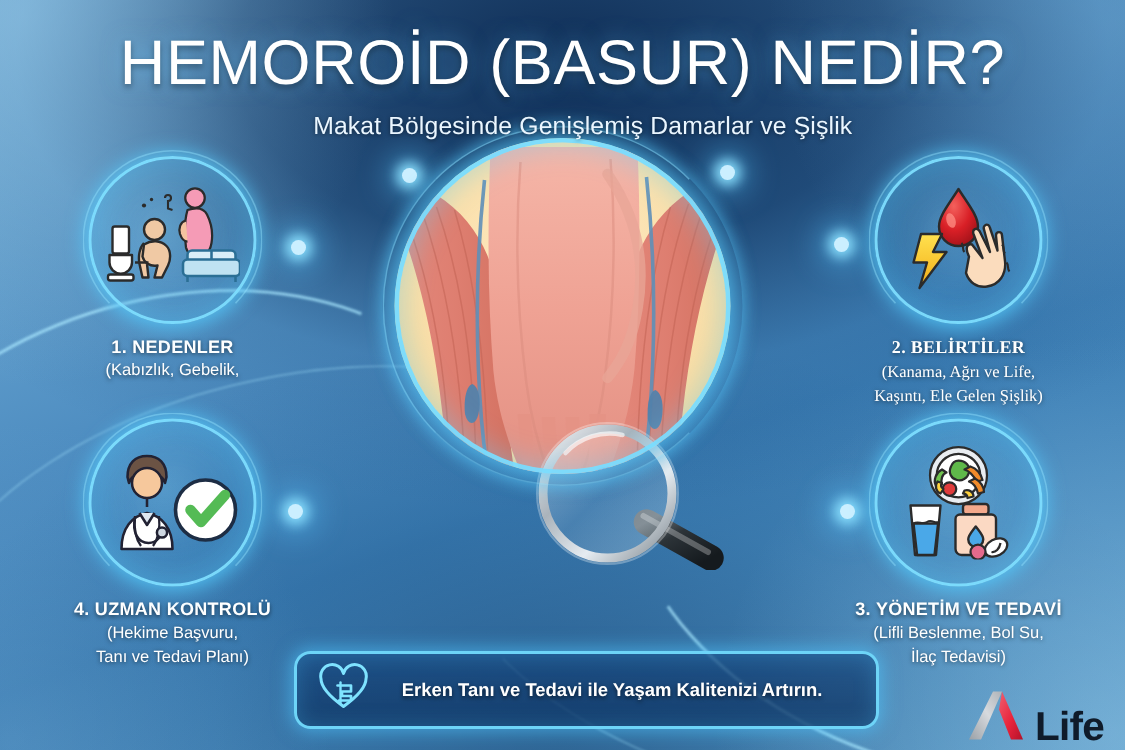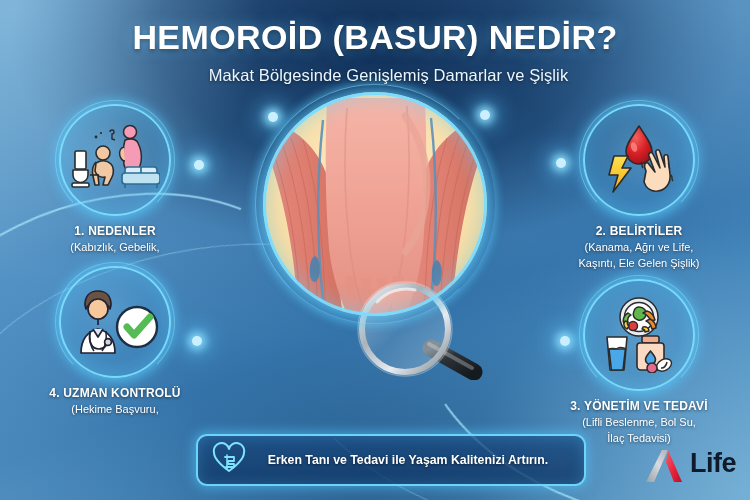--- a/index.html
+++ b/index.html
@@ -45,21 +45,21 @@
   .glow-dot {
     position: absolute; width: 10px; height: 10px; border-radius: 50%;
     background: #cbefff;
     box-shadow: 0 0 8px 4px rgba(140,225,255,0.9), 0 0 20px 10px rgba(90,200,255,0.45);
     pointer-events: none;
   }
 
   
   .header { position: absolute; top: 18px; left: 0; width: 100%; text-align: center; z-index: 8; }
   .title {
-    font-size: 34px; font-weight: bold; color: #ffffff; letter-spacing: .4px;
+    font-size: 42px; font-weight: normal; color: #ffffff; letter-spacing: .4px;
     text-shadow: 0 0 14px rgba(110,200,255,0.55), 0 2px 4px rgba(0,0,0,0.45);
   }
   .subtitle {
     margin-top: 9px; font-size: 16.5px; color: #eaf6ff; letter-spacing: .1px;
     text-shadow: 0 1px 3px rgba(0,0,0,0.5);
     margin-left: 27px;
   }
 
   
   .anatomy-wrap { position: absolute; left: 255px; top: 80px; width: 240px; height: 300px; z-index: 5; }
@@ -103,21 +103,21 @@
     position: absolute; left: 196px; top: 434px; width: 390px; height: 52px;
     border-radius: 11px;
     border: 2px solid rgba(115,220,255,0.95);
     background: linear-gradient(180deg, rgba(22,70,125,0.72) 0%, rgba(16,54,100,0.82) 100%);
     box-shadow: 0 0 12px 2px rgba(80,200,255,0.6), inset 0 0 14px rgba(80,200,255,0.25);
     display: flex; align-items: center; padding: 0 14px; z-index: 9;
   }
   .banner-text { flex: 1; text-align: center; color: #fff; font-size: 12.3px; font-weight: bold; line-height: 16px; text-shadow: 0 1px 3px rgba(0,0,0,0.6); }
 
   
-  .logo { position: absolute; right: 14px; bottom: 12px; display: flex; align-items: flex-start; z-index: 9; }
+  .logo { position: absolute; right: 14px; bottom: 0; display: flex; align-items: flex-end; z-index: 9; }
   .logo-text { font-size: 27px; font-weight: bold; color: #0f1b2a; letter-spacing: -0.5px; margin-left: -2px; }
 </style>
 </head>
 <body>
 
 <div class="stage">
   <div class="vignette"></div>
 
   <div class="streak s1"></div>
   <div class="streak s2"></div>
@@ -279,21 +279,21 @@
           </g>
         </svg>
       </div>
     </div>
     <div class="label">
       <div class="lt">1. NEDENLER</div>
       <div class="ld">(Kabızlık, Gebelik,</div>
     </div>
   </div>
 
-  <div class="node node-right" style="top: 104px;">
+  <div class="node node-right" style="top: 104px; font-family: Liberation Serif, serif;">
     <div class="circle">
       <div class="icons">
         <svg width="90" height="74" viewBox="0 0 90 74">
           <defs>
             <radialGradient id="dropG" cx="38%" cy="30%" r="72%">
               <stop offset="0%" stop-color="#f4605c"></stop>
               <stop offset="60%" stop-color="#d81f26"></stop>
               <stop offset="100%" stop-color="#a8141b"></stop>
             </radialGradient>
             <linearGradient id="boltG" x1="0" y1="0" x2="0" y2="1">
@@ -322,21 +322,21 @@
         </svg>
       </div>
     </div>
     <div class="label">
       <div class="lt">2. BELİRTİLER</div>
       <div class="ld">(Kanama, Ağrı ve Life,</div>
       <div class="ld">Kaşıntı, Ele Gelen Şişlik)</div>
     </div>
   </div>
 
-  <div class="node node-left" style="top: 266px;">
+  <div class="node node-left" style="top: 279px;">
     <div class="circle">
       <div class="icons">
         <svg width="92" height="70" viewBox="0 0 92 70">
 
           <g stroke="#223" stroke-width="1.7" stroke-linejoin="round">
             <path d="M16 18 c0 -9 5 -14 13 -14 c8 0 13 5 13 14 l-1 4 c-1 -4 -4 -6 -12 -6 c-8 0 -11 2 -12 6 z" fill="#6b5344"></path>
             <circle cx="29" cy="22" r="10" fill="#f6c89c"></circle>
             <path d="M29 32 l0 6"></path>
             <path d="M12 66 c0 -14 7 -22 17 -24 c10 2 17 10 17 24 z" fill="#ffffff"></path>
             <path d="M24 42 l5 8 l5 -8" fill="#dde6ef"></path>
@@ -350,20 +350,21 @@
           <g>
             <circle cx="68" cy="40" r="20" fill="#ffffff" stroke="#1d2d44" stroke-width="2.4"></circle>
             <path d="M58 40 l7 8 l16 -18" fill="none" stroke="#54bb55" stroke-width="7" stroke-linecap="round" stroke-linejoin="round"></path>
           </g>
         </svg>
       </div>
     </div>
     <div class="label">
       <div class="lt">4. UZMAN KONTROLÜ</div>
       <div class="ld">(Hekime Başvuru,</div>
+      <div class="ld">Tanı ve Tedavi Planı)</div>
     </div>
   </div>
 
   <div class="node node-right" style="top: 279px;">
     <div class="circle">
       <div class="icons">
         <svg width="88" height="76" viewBox="0 0 88 76">
 
           <g stroke="#2b2b2b" stroke-width="1.5" stroke-linejoin="round">
             <circle cx="44" cy="20" r="19" fill="#e9edf1"></circle>

